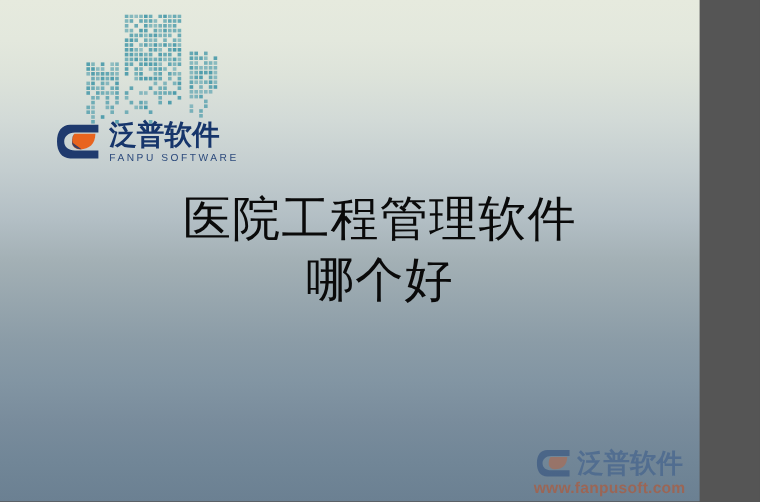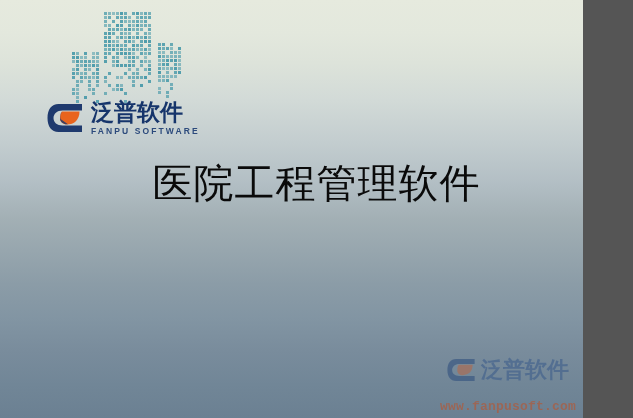--- a/index.html
+++ b/index.html
@@ -63,21 +63,21 @@
     font-family: "Liberation Sans", sans-serif;
     font-size: 23px;
     font-weight: bold;
     color: #16356b;
     letter-spacing: 0px;
     white-space: nowrap;
   }
   .brand-en {
     font-family: "Liberation Sans", sans-serif;
     font-size: 8.5px;
-    font-weight: bold;
+    font-weight: normal;
     color: #2c4a7c;
     letter-spacing: 2.1px;
     margin-top: 3px;
     white-space: nowrap;
   }
 
   
   .headline {
     position: absolute;
     left: 0;
@@ -111,26 +111,26 @@
   .wm-mark { width: 30px; height: 24px; display: block; }
   .wm-cn {
     font-family: "Liberation Sans", sans-serif;
     font-size: 22px;
     font-weight: bold;
     color: #3f5f8c;
     white-space: nowrap;
     line-height: 1;
   }
   .wm-url {
-    font-family: Liberation Mono, monospace;
+    font-family: Liberation Sans, sans-serif;
     font-size: 13px;
     font-weight: bold;
     color: #b85530;
     letter-spacing: 0.2px;
-    margin-top: 17px;
+    margin-top: 1px;
     white-space: nowrap;
   }
 </style>
 </head>
 <body>
 
 <div class="slide">
 
   <div class="cityscape">
     <svg width="112" height="92" viewBox="0 0 112 92" xmlns="http://www.w3.org/2000/svg" aria-hidden="true">
@@ -426,20 +426,21 @@
       <path d="M15 8.5 C13.5 11 13 13.5 13.5 16 L21 21.3 C16.8 21.6 13 19 13 15.5 C13 11.8 14 9.5 15 8.5 Z" fill="#1f3a6e" opacity="0.85"></path>
     </svg>
     <span class="brand-text">
       <span class="brand-cn">泛普软件</span>
       <span class="brand-en">FANPU SOFTWARE</span>
     </span>
   </div>
 
   <div class="headline">
     <span class="headline-line">医院工程管理软件</span>
+    <span class="headline-line">哪个好</span>
   </div>
 
   <div class="watermark">
     <div class="wm-row">
       <svg class="wm-mark" viewBox="0 0 38 30" xmlns="http://www.w3.org/2000/svg" aria-hidden="true">
         <path d="M11.5 1 L35 1 L35 7.5 L15.5 7.5 C10 7.5 6.5 11 6.5 15 C6.5 19.5 10 22.5 15.5 22.5 L35 22.5 L35 29 L11.5 29 C4.5 29 0.5 23.5 0.5 15 C0.5 6.5 4.5 1 11.5 1 Z" fill="#33527f"></path>
         <path d="M15 8.5 L32.5 8.5 C32.5 17 27 21.5 20 21.5 C16 21.5 13 19 13 15.5 C13 11.5 14 9.5 15 8.5 Z" fill="#b06a4e"></path>
       </svg>
       <span class="wm-cn">泛普软件</span>
     </div>

